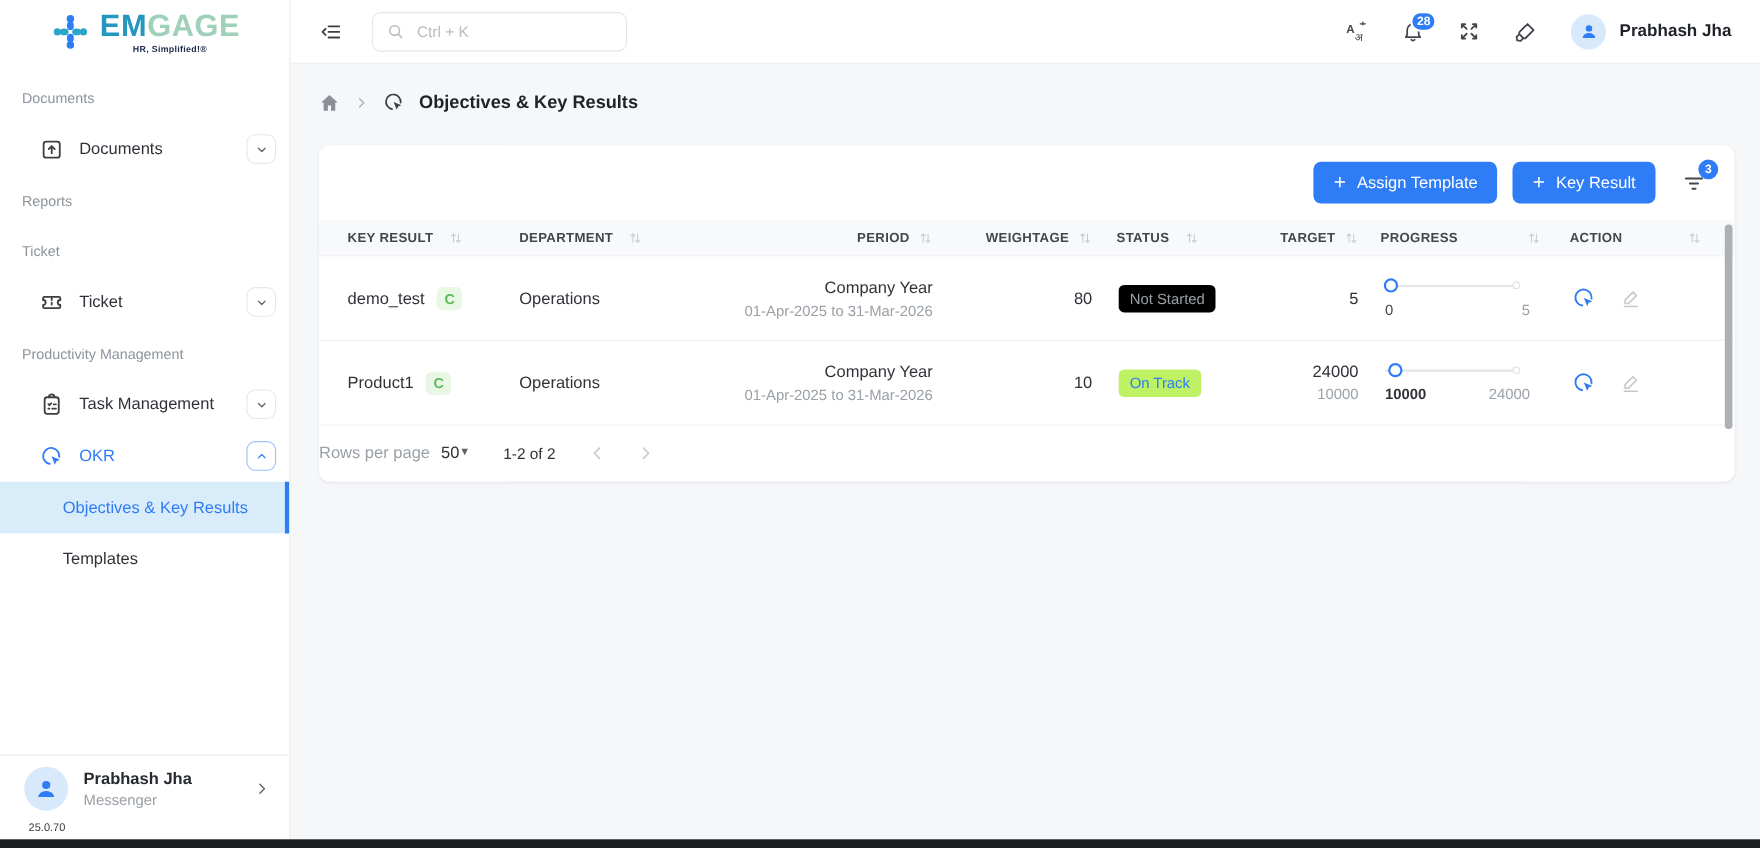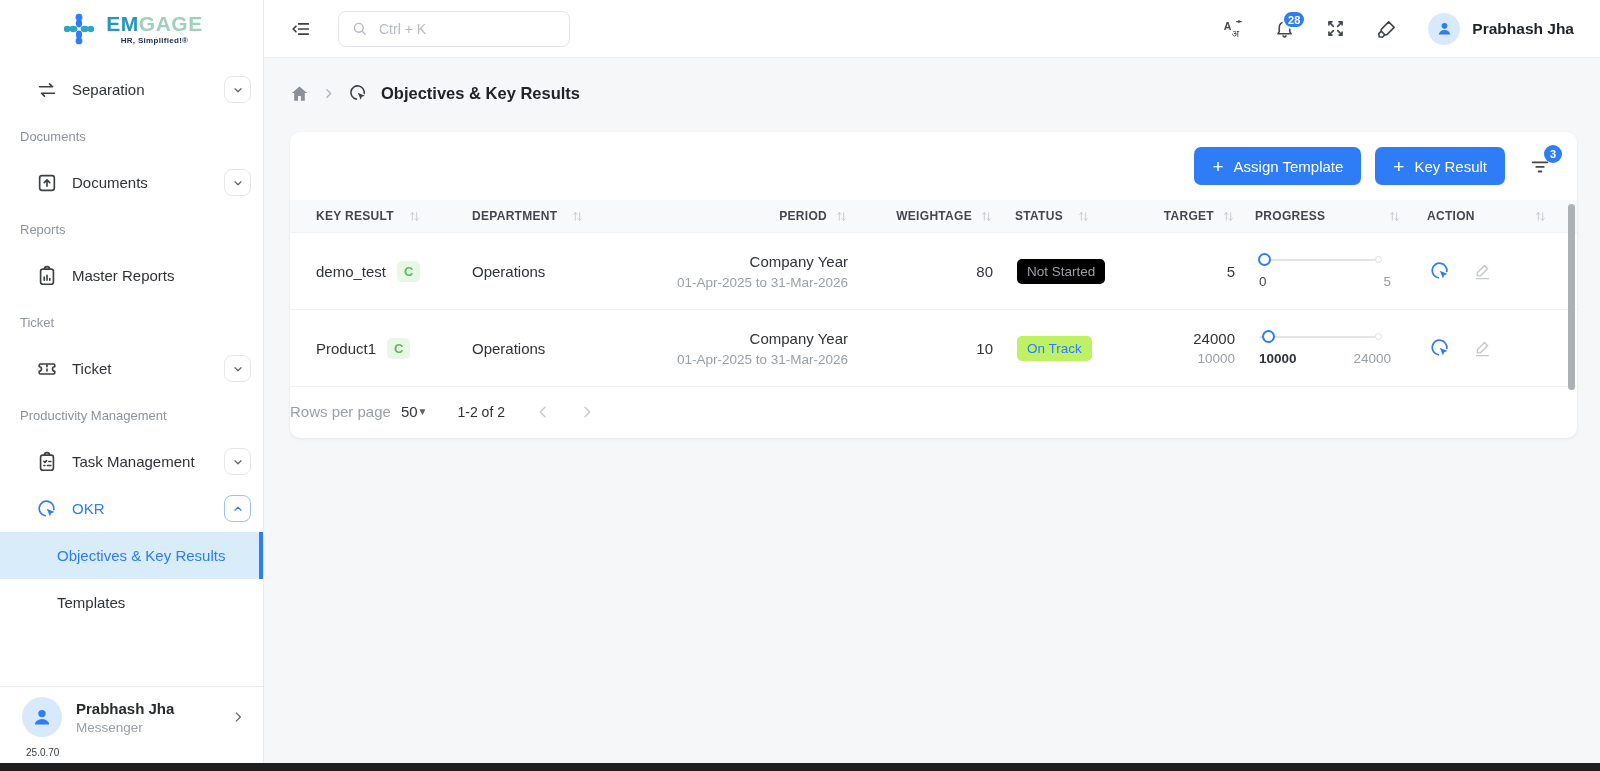--- a/index.html
+++ b/index.html
@@ -10,21 +10,21 @@
     background:#f6f7f9; color:#2f3237;
   }
   svg { display:block; }
   .app { display:flex; width:1600px; height:763px; }
 
   
   .sidebar { width:264px; flex:none; background:#fff; border-right:1px solid #e9ebee;
              display:flex; flex-direction:column; position:relative; }
   .logo-wrap { height:58px; display:flex; align-items:center; justify-content:center; gap:8px; }
   .logo-text { text-align:center; }
-  .logo-line1 { font-size:21px; font-weight:700; letter-spacing:.5px; line-height:1; }
+  .logo-line1 { font-size:28px; font-weight:700; letter-spacing:.5px; line-height:1; }
   .logo-em { color:#2397bd; } .logo-gage { color:#9ed0ba; }
   .logo-tagline { font-size:8px; font-weight:700; color:#1c2b4a; letter-spacing:.3px; margin-top:2px; }
 
   .menu { flex:1; padding-top:8px; overflow:hidden; }
   .mi { height:47px; display:flex; align-items:center; padding:0 12px 0 36px; cursor:pointer; color:#2f3237; }
   .mi-icon { width:22px; height:22px; margin-right:14px; flex:none; color:#3c4043; }
   .mi-label { font-size:15px; flex:1; white-space:nowrap; }
   .chev-box { width:27px; height:27px; border:1px solid #e5e7ea; border-radius:8px;
               display:flex; align-items:center; justify-content:center; color:#5f6368; flex:none; }
   .mi.active, .mi.active .mi-icon { color:#2e7cf6; }
@@ -162,63 +162,40 @@
             <ellipse cx="20" cy="26" rx="3.3" ry="4.3"></ellipse>
         </g>
       </svg>
       <div class="logo-text">
         <div class="logo-line1"><span class="logo-em">EM</span><span class="logo-gage">GAGE</span></div>
         <div class="logo-tagline">HR, Simplified!®</div>
       </div>
     </div>
 
     <nav class="menu">
-      <div class="mi">
-        <span class="mi-icon">
-          <svg width="22" height="22" viewBox="0 0 24 24" fill="none" stroke="currentColor" stroke-width="1.8" stroke-linecap="round" stroke-linejoin="round">
-              <path d="M4 8.5h14l-3.2-3.2M20 15.5H6l3.2 3.2"></path>
-            </svg>
-        </span>
-        <span class="mi-label">Separation</span>
-        <span class="chev-box">
-          <svg width="12" height="12" viewBox="0 0 24 24" fill="none" stroke="currentColor" stroke-width="2.4" stroke-linecap="round" stroke-linejoin="round">
-              <path d="M6 9.5l6 6 6-6"></path>
-            </svg>
-        </span>
-      </div>
 
       <div class="sec">Documents</div>
 
       <div class="mi">
         <span class="mi-icon">
           <svg width="22" height="22" viewBox="0 0 24 24" fill="none" stroke="currentColor" stroke-width="1.8" stroke-linecap="round" stroke-linejoin="round">
               <rect x="4" y="4" width="16" height="16" rx="2.5"></rect>
               <path d="M12 15.5V8.5m0 0l-3 3m3-3l3 3"></path>
             </svg>
         </span>
         <span class="mi-label">Documents</span>
         <span class="chev-box">
           <svg width="12" height="12" viewBox="0 0 24 24" fill="none" stroke="currentColor" stroke-width="2.4" stroke-linecap="round" stroke-linejoin="round">
               <path d="M6 9.5l6 6 6-6"></path>
             </svg>
         </span>
       </div>
 
       <div class="sec">Reports</div>
 
-      <div class="mi">
-        <span class="mi-icon">
-          <svg width="22" height="22" viewBox="0 0 24 24" fill="none" stroke="currentColor" stroke-width="1.8" stroke-linecap="round" stroke-linejoin="round">
-              <rect x="5" y="4.5" width="14" height="16.5" rx="2.5"></rect>
-              <path d="M9.2 4.5a2.8 2.8 0 0 1 5.6 0"></path>
-              <path d="M9 16.5v-3.2M12 16.5v-5.2M15 16.5v-1.7"></path>
-            </svg>
-        </span>
-        <span class="mi-label">Master Reports</span>
-      </div>
 
       <div class="sec">Ticket</div>
 
       <div class="mi">
         <span class="mi-icon">
           <svg width="22" height="22" viewBox="0 0 24 24" fill="none" stroke="currentColor" stroke-width="1.8" stroke-linecap="round" stroke-linejoin="round">
               <path d="M3.5 9.5V7.8c0-.7.6-1.3 1.3-1.3h14.4c.7 0 1.3.6 1.3 1.3v1.7a2.5 2.5 0 0 0 0 5v1.7c0 .7-.6 1.3-1.3 1.3H4.8c-.7 0-1.3-.6-1.3-1.3v-1.7a2.5 2.5 0 0 0 0-5z"></path>
               <path stroke-dasharray="2 2.6" d="M12 7.5v9"></path>
             </svg>
         </span>

